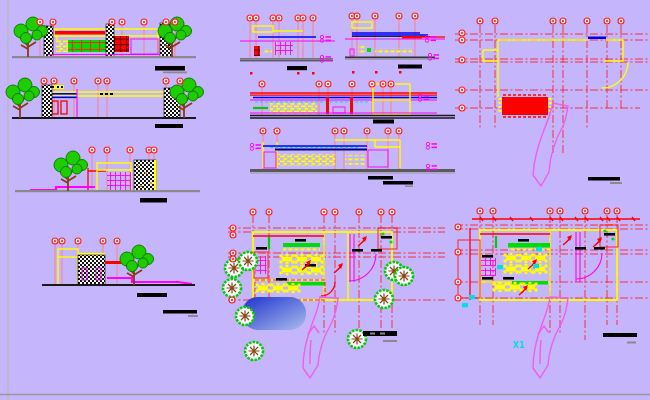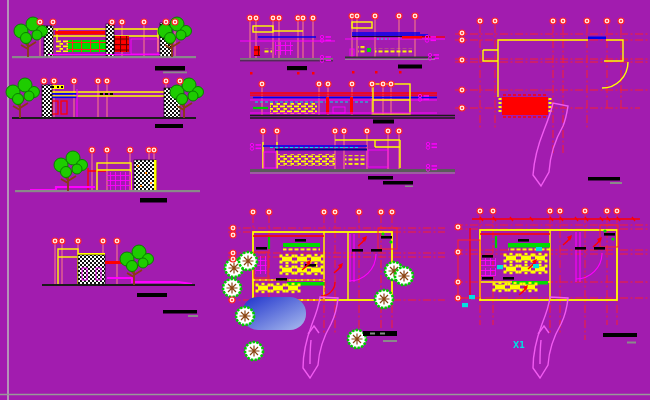--- a/index.html
+++ b/index.html
@@ -2,21 +2,21 @@
 <html style="--red: #FF2222; --pure_red: #FF0000; --yellow: #FFFF00; --magenta: #FF00FF; --green: #00CC00; --bright_green: #00DD00; --blue: #0000EE; --cyan: #00E0E0; --black: #000000; --gray: #8A8A8A; --stem_pink: #FF8080; --ramp_pink: #F25CF2; --pond_dark: #1E32CC; --pond_light: #AABCEE; --canopy_green: #1ECC00; --trunk_brown: #8B3A14;"><head>
 <meta charset="utf-8">
 <style>
   :root{
     --red:#FF2222; --pure_red:#FF0000; --yellow:#FFFF00; --magenta:#FF00FF;
     --green:#00CC00; --bright_green:#00DD00; --blue:#0000EE; --cyan:#00E0E0;
     --black:#000000; --gray:#8A8A8A; --stem_pink:#FF8080; --ramp_pink:#F25CF2;
     --canopy_green:#1ECC00; --trunk_brown:#8B3A14;
   }
   html,body{margin:0;padding:0;background:#fff;font-family:"DejaVu Sans",sans-serif;}
-  #sheet{position:relative;width:650px;height:400px;background:#a21caf;overflow:hidden;}
+  #sheet{position:relative;width:650px;height:400px;background:#c4b5fd;overflow:hidden;}
   svg{display:block}
   
   .rl{stroke:var(--red);fill:none;stroke-width:1}
   .re{stroke:var(--pure_red);fill:none;stroke-width:1.3}
   .rd{stroke:var(--red);fill:none;stroke-width:.9;stroke-dasharray:8 2.5 2 2.5}
   .pk{stroke:var(--stem_pink);fill:none;stroke-width:1}
   .yl{stroke:var(--yellow);fill:none;stroke-width:1.4}
   .yl2{stroke:var(--yellow);fill:none;stroke-width:1.8}
   .mg{stroke:var(--magenta);fill:none;stroke-width:1.1}
   .mg08{stroke:var(--magenta);fill:none;stroke-width:.9}

